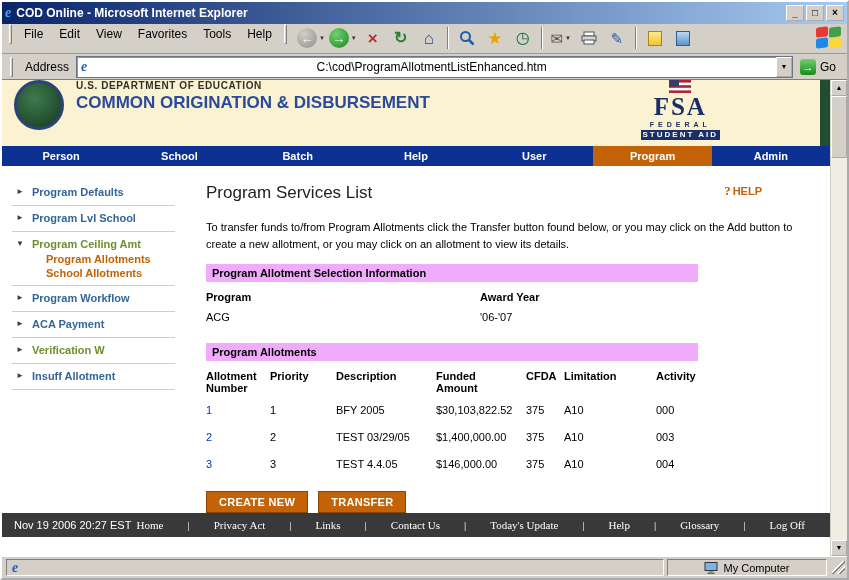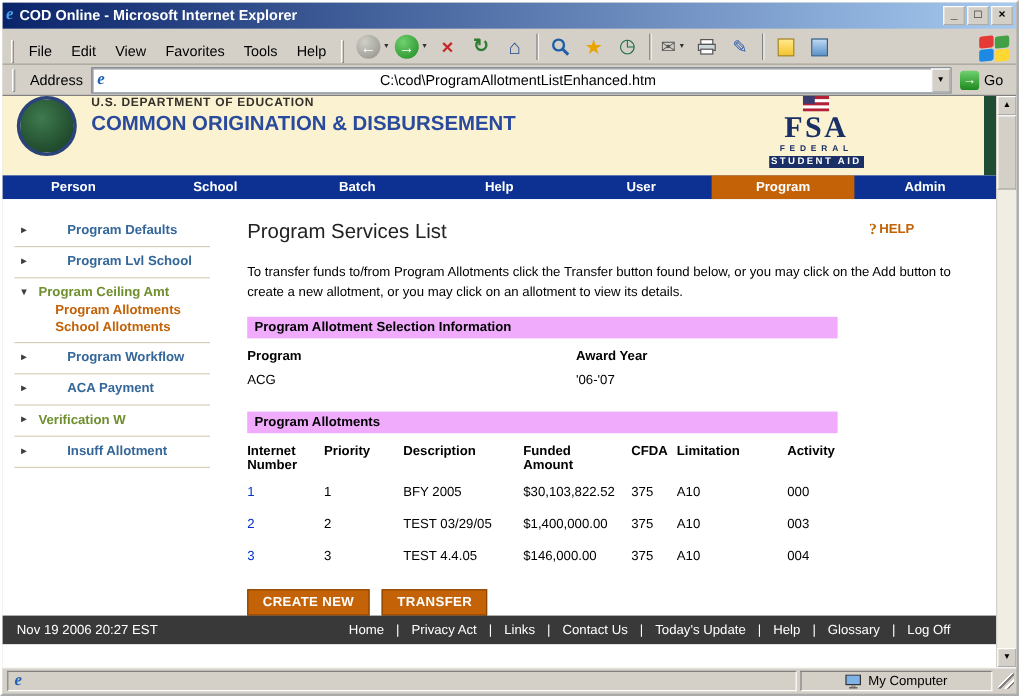--- a/index.html
+++ b/index.html
@@ -10,21 +10,21 @@
 
   
   .titlebar { flex: 0 0 22px; background: linear-gradient(90deg, #0a246a, #a6caf0); display: flex; align-items: center; padding: 0 3px; gap: 5px; }
   .ie-ico { color: #4aa3e8; font: bold italic 14px "Liberation Serif", serif; line-height: 1; }
   .ie-ico.dark { color: #1d62b8; }
   .tb-title { color: #fff; font-weight: bold; font-size: 12px; flex: 1; white-space: nowrap; overflow: hidden; }
   .tb-btns { display: flex; gap: 2px; }
   .tb-btn { width: 18px; height: 16px; background: #d4d0c8; border: 1px outset #fff; font-size: 10px; line-height: 13px; text-align: center; font-weight: bold; color: #000; }
 
   
-  .menurow { flex: 0 0 30px; display: flex; align-items: flex-end; border-bottom: 1px solid #9d9a90; padding: 0 3px; background: #d4d0c8; }
+  .menurow { flex: 0 0 30px; display: flex; align-items: flex-start; border-bottom: 1px solid #9d9a90; padding: 0 3px; background: #d4d0c8; }
   .grip { width: 3px; height: 20px; border-left: 1px solid #fff; border-top: 1px solid #fff; border-right: 1px solid #808080; border-bottom: 1px solid #808080; margin: 0 4px; border-radius: 2px; }
   .menubar { display: flex; align-items: center; }
   .menu-item { font-size: 12px; padding: 3px 8px; color: #000; }
   .toolbar { display: flex; align-items: center; margin-left: 4px; flex: 1; }
   .tool-btn { height: 28px; min-width: 28px; display: flex; align-items: center; justify-content: center; padding: 0 2px; }
   .circ { width: 20px; height: 20px; border-radius: 50%; color: #fff; font-size: 13px; font-weight: bold; display: inline-flex; align-items: center; justify-content: center; }
   .circ.gray  { background: radial-gradient(circle at 35% 30%, #cfcfc8, #8f8f88); }
   .circ.green { background: radial-gradient(circle at 35% 30%, #6fd06f, #1e8a1e); }
   .dd { font-size: 6px; color: #333; margin-left: 2px; }
   .glyph { font-size: 16px; line-height: 1; }
@@ -71,21 +71,21 @@
   .nav { flex: 0 0 20px; background: #0c3192; display: flex; }
   .nav-item { flex: 1; text-align: center; line-height: 20px; color: #fff; font-size: 11px; font-weight: bold; }
   .nav-item.active { background: #c36206; }
 
   .content-body { flex: 0 0 340px; display: flex; background: #fff; }
 
   .sidebar { flex: 0 0 190px; padding: 14px 0 0 10px; }
   .side-group { border-bottom: 1px solid #d6cfb8; padding: 4px 0 5px; width: 163px; }
   .side-item { display: flex; align-items: center; gap: 6px; padding: 2px 0 2px 4px; font-size: 11px; font-weight: bold; }
   .tri { font-size: 8px; color: #3c3c3c; width: 10px; line-height: 1; }
-  .c-blue { color: #336699; margin-left: 24px; } .c-green { color: #6f8f2f; } .c-orange { color: #c36206; }
+  .c-blue { color: #336699; } .c-green { color: #6f8f2f; } .c-orange { color: #c36206; }
   .side-sub { padding: 1px 0 1px 34px; font-size: 11px; font-weight: bold; }
 
   .main { flex: 1; padding: 17px 18px 0 14px; min-width: 0; }
   .main-head { display: flex; align-items: flex-start; }
   .page-title { font-size: 17px; font-weight: normal; color: #222; margin: 0; }
   .help { margin-left: auto; margin-right: 50px; color: #c36206; font-size: 11px; font-weight: bold; display: flex; align-items: center; gap: 2px; }
   .help-q { font-size: 13px; font-family: "Liberation Serif", serif; }
   .intro { font-size: 11px; line-height: 1.5; margin: 16px 0 12px; max-width: 595px; color: #000; }
   .section-bar { width: 492px; background: #f0abfc; font-size: 11px; font-weight: bold; color: #000; padding: 3px 6px; margin-top: 4px; }
   .sel-table { width: 548px; border-collapse: collapse; font-size: 11px; margin: 0 0 8px; }
@@ -94,21 +94,21 @@
   .allot-table { width: 548px; border-collapse: collapse; font-size: 11px; margin-top: 2px; }
   .allot-table th { text-align: left; vertical-align: top; font-weight: bold; padding: 7px 4px 2px 0; }
   .allot-table td { padding: 8px 4px 7px 0; }
   .hw1 { display: inline-block; max-width: 58px; }
   .hw2 { display: inline-block; max-width: 50px; }
   .cell-link { color: #0033cc; }
   .btn-row { margin-top: 14px; display: flex; gap: 10px; }
   .orange-btn { background: #c36206; color: #fff; border: 1px solid #8a4500; font-weight: bold; font-size: 11px; padding: 4px 12px; font-family: "Liberation Sans", sans-serif; letter-spacing: 0.3px; cursor: pointer; }
 
   .footer { flex: 0 0 24px; background: #393939; display: flex; align-items: center; color: #fff; font-size: 11px; padding: 0 12px; }
-  .flinks { margin-left: auto; margin-right: 26px; display: flex; gap: 10px; align-items: center; }
+  .flinks { margin-left: auto; margin-right: 13px; display: flex; gap: 24px; align-items: center; font-family: Liberation Serif, serif; }
   .page-rest { flex: 1; background: #fff; }
 
   
   .vscroll { flex: 0 0 17px; background: #f0eee3; display: flex; flex-direction: column; border-left: 1px solid #d4d0c8; }
   .sc-btn { height: 16px; background: #d4d0c8; border: 1px outset #fff; font-size: 7px; text-align: center; line-height: 14px; color: #000; }
   .sc-thumb { height: 62px; background: #d4d0c8; border: 1px outset #fff; }
   .sc-spacer { flex: 1; }
 
   
   .statusbar { flex: 0 0 22px; background: #d4d0c8; display: flex; align-items: center; padding: 2px 2px 2px 4px; gap: 3px; border-top: 1px solid #fff; }
@@ -329,21 +329,21 @@
                 <td>ACG</td>
                 <td>'06-'07</td>
               </tr>
             </tbody>
           </table>
 
           <div class="section-bar">Program Allotments</div>
           <table class="allot-table">
             <thead>
               <tr>
-                <th style="width:64px"><span class="hw1">Internet Number</span></th>
+                <th style="width:64px"><span class="hw1">Allotment Number</span></th>
                 <th style="width:66px"><span>Priority</span></th>
                 <th style="width:100px"><span>Description</span></th>
                 <th style="width:90px"><span class="hw2">Funded Amount</span></th>
                 <th style="width:38px"><span>CFDA</span></th>
                 <th style="width:92px"><span>Limitation</span></th>
                 <th><span>Activity</span></th>
               </tr>
             </thead>
             <tbody>
               <tr>

